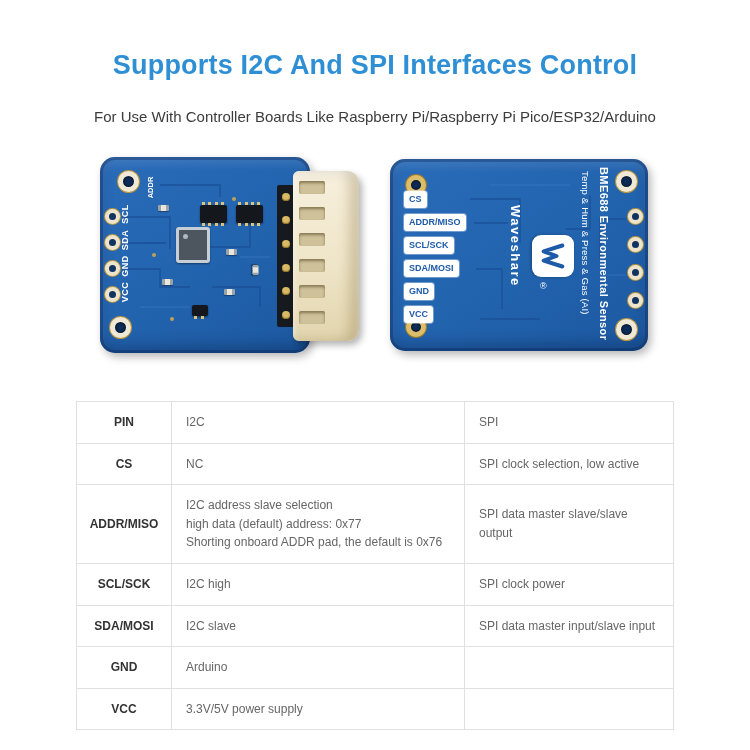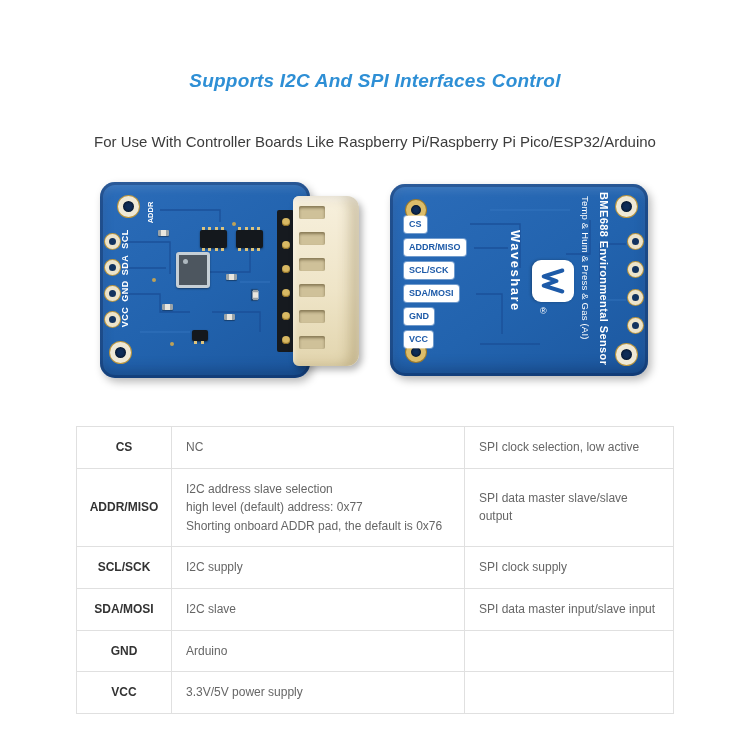--- a/index.html
+++ b/index.html
@@ -1,20 +1,20 @@
 <!DOCTYPE html>
 <html><head>
 <meta charset="utf-8">
 <style>
   * { margin:0; padding:0; box-sizing:border-box; }
   html,body { width:750px; height:750px; background:#ffffff; font-family:"Liberation Sans",sans-serif; }
   .page { position:relative; width:750px; height:750px; overflow:hidden; }
 
-  .title { text-align:center; padding-top:70px; font-size:19px; font-weight:600; color:#2e8fd5; letter-spacing:.2px;font-style:italic; }
-  .subtitle { text-align:center; margin-top:41px; font-size:15px; color:#3c3c3c; }
+  .title { text-align:center; padding-top:50px; font-size:27px; font-weight:600; color:#2e8fd5; letter-spacing:.2px; }
+  .subtitle { text-align:center; margin-top:27px; font-size:15px; color:#3c3c3c; }
 
   
   .boards { position:relative; height:212px; margin-top:28px; }
   .pcb { position:absolute; border-radius:15px;
          background:linear-gradient(145deg,#2b6cb9 0%, #2263ae 55%, #1c58a0 100%);
          box-shadow: inset 0 0 0 3px rgba(8,38,88,.35), inset 0 -8px 14px rgba(0,10,40,.25),
                      inset 0 6px 10px rgba(255,255,255,.12), 3px 4px 8px rgba(0,0,0,.28); }
   .pcb-front { left:100px; top:4px; width:210px; height:196px; }
   .pcb-back  { left:390px; top:6px; width:258px; height:192px; }
   .traces { position:absolute; left:0; top:0; pointer-events:none; }
@@ -197,37 +197,42 @@
   </div>
 
   <table class="pin-table">
     <colgroup>
         <col class="c1">
         <col class="c2">
         <col class="c3">
       </colgroup>
     <tbody>
       <tr>
+        <td class="pin">PIN</td>
+        <td>I2C</td>
+        <td>SPI</td>
+      </tr>
+      <tr>
         <td class="pin">CS</td>
         <td>NC</td>
         <td>SPI clock selection, low active</td>
       </tr>
       <tr>
         <td class="pin">ADDR/MISO</td>
         <td>
           <div>I2C address slave selection</div>
-          <div>high level (default) address: 0x77</div>
+          <div>high data (default) address: 0x77</div>
           <div>Shorting onboard ADDR pad, the default is 0x76</div>
         </td>
         <td>SPI data master slave/slave output</td>
       </tr>
       <tr>
         <td class="pin">SCL/SCK</td>
-        <td>I2C supply</td>
-        <td>SPI clock supply</td>
+        <td>I2C high</td>
+        <td>SPI clock power</td>
       </tr>
       <tr>
         <td class="pin">SDA/MOSI</td>
         <td>I2C slave</td>
         <td>SPI data master input/slave input</td>
       </tr>
       <tr>
         <td class="pin">GND</td>
         <td>Arduino</td>
         <td></td>

